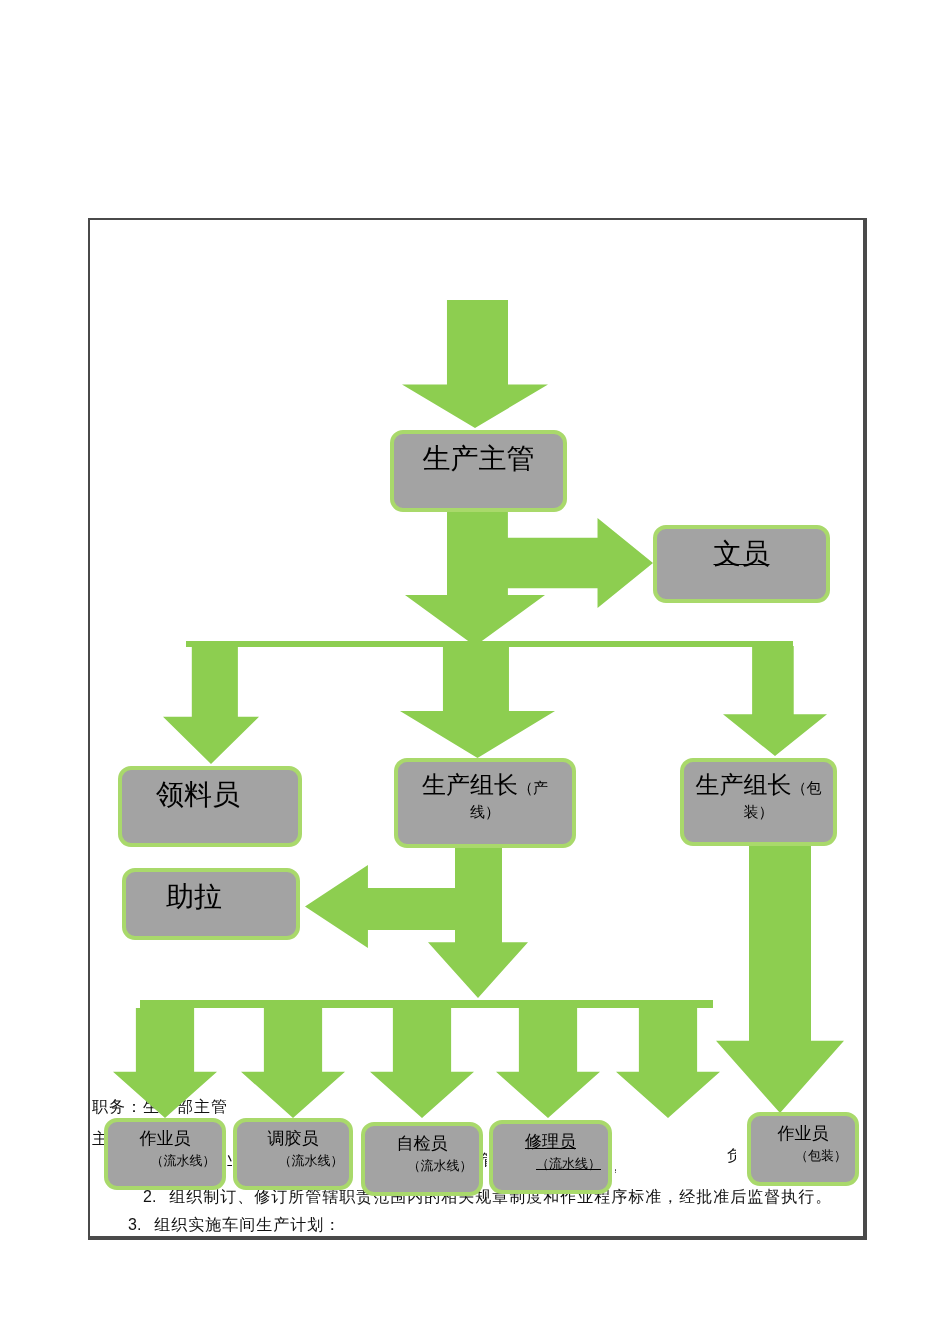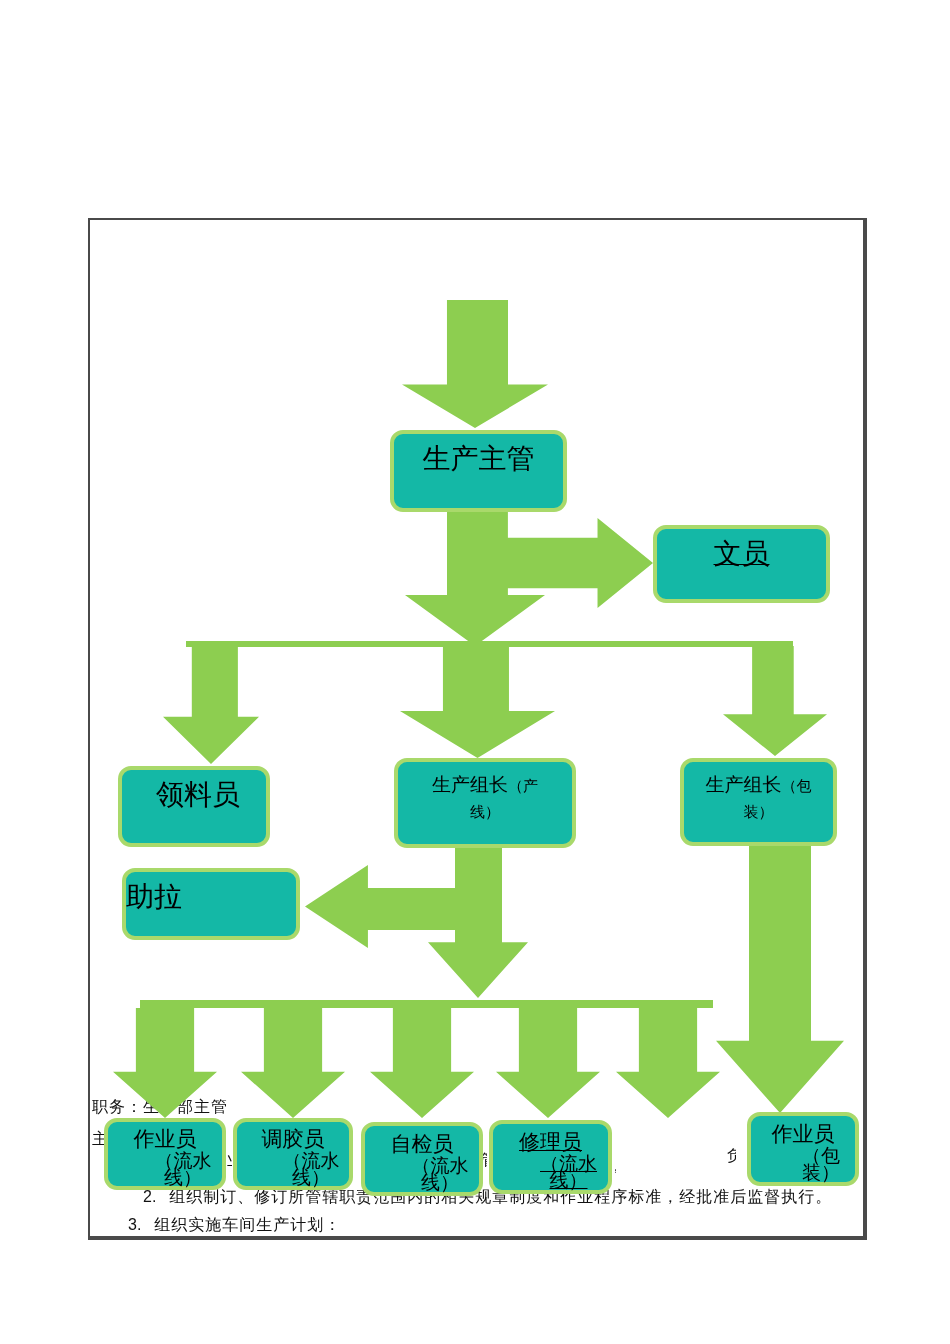--- a/index.html
+++ b/index.html
@@ -14,30 +14,30 @@
     font-family:"Liberation Serif",serif;color:var(--ink);overflow:hidden;
   }
   .frame{
     position:absolute;left:88px;top:218px;width:773px;height:1016px;
     border:2px solid var(--frame);border-right-width:4px;border-bottom-width:4px;
     background:transparent;z-index:0;
   }
   .arr{position:absolute;background:var(--green);z-index:2;}
   .bar{position:absolute;background:var(--green);z-index:2;}
   .node{
-    position:absolute;background:#14b8a6;border:4px solid var(--border-green);
+    position:absolute;background:#a3a3a3;border:4px solid var(--border-green);
     border-radius:13px;box-sizing:border-box;z-index:3;text-align:center;
     font-family:"Liberation Serif",serif;
   }
   .node .big{font-size:28px;line-height:34px;}
-  .node.leader .big{font-size:19px;line-height:32px;}
+  .node.leader .big{font-size:24px;line-height:32px;}
   .node .small{font-size:15px;}
   .node .sub2{font-size:15px;line-height:20px;margin-top:1px;}
-  .node.sm .big{font-size:21px;line-height:26px;}
-  .node.sm .sub{font-size:19px;line-height:17px;display:block;padding-left:36px;}
+  .node.sm .big{font-size:17px;line-height:26px;}
+  .node.sm .sub{font-size:13px;line-height:17px;display:block;padding-left:36px;}
   .pt{padding-top:8px;}
   .doc-text{
     position:absolute;z-index:1;font-family:"Liberation Sans",sans-serif;
     font-size:16px;line-height:20px;letter-spacing:1px;color:#111;white-space:nowrap;
   }
   .doc-text .num{margin-right:13px;letter-spacing:0;}
   .frag{
     position:absolute;z-index:1;overflow:hidden;height:20px;
     font-family:"Liberation Sans",sans-serif;font-size:16px;color:#111;
   }
@@ -108,35 +108,35 @@
               clip-path:polygon(25.8% 0,74.2% 0,74.2% 73%,100% 73%,50% 100%,0 73%,25.8% 73%);"></div>
 
   <div class="node pt" style="left:390px;top:430px;width:177px;height:82px;">
     <span class="big">生产主管</span>
   </div>
 
   <div class="node pt" style="left:653px;top:525px;width:177px;height:78px;text-decoration:underline;">
     <span class="big">文员</span>
   </div>
 
-  <div class="node pt" style="left:118px;top:766px;width:152px;height:81px;text-align:left;padding-left:34px;">
+  <div class="node pt" style="left:118px;top:766px;width:184px;height:81px;text-align:left;padding-left:34px;">
     <span class="big">领料员</span>
   </div>
 
   <div class="node leader" style="left:394px;top:758px;width:182px;height:90px;padding-top:7px;">
     <div><span class="big">生产组长</span><span class="small">（产</span></div>
     <div class="sub2">线）</div>
   </div>
 
   <div class="node leader" style="left:680px;top:758px;width:157px;height:88px;padding-top:7px;">
     <div><span class="big">生产组长</span><span class="small">（包</span></div>
     <div class="sub2">装）</div>
   </div>
 
-  <div class="node pt" style="left:122px;top:868px;width:178px;height:72px;text-align:left;">
+  <div class="node pt" style="left:122px;top:868px;width:178px;height:72px;text-align:left;padding-left:40px;">
     <span class="big">助拉</span>
   </div>
 
   <div class="node sm" style="left:104px;top:1118px;width:122px;height:72px;padding-top:4px;">
     <span class="big">作业员</span>
     <span class="sub">（流水线）</span>
   </div>
 
   <div class="node sm" style="left:233px;top:1118px;width:120px;height:72px;padding-top:4px;">
     <span class="big">调胶员</span>

